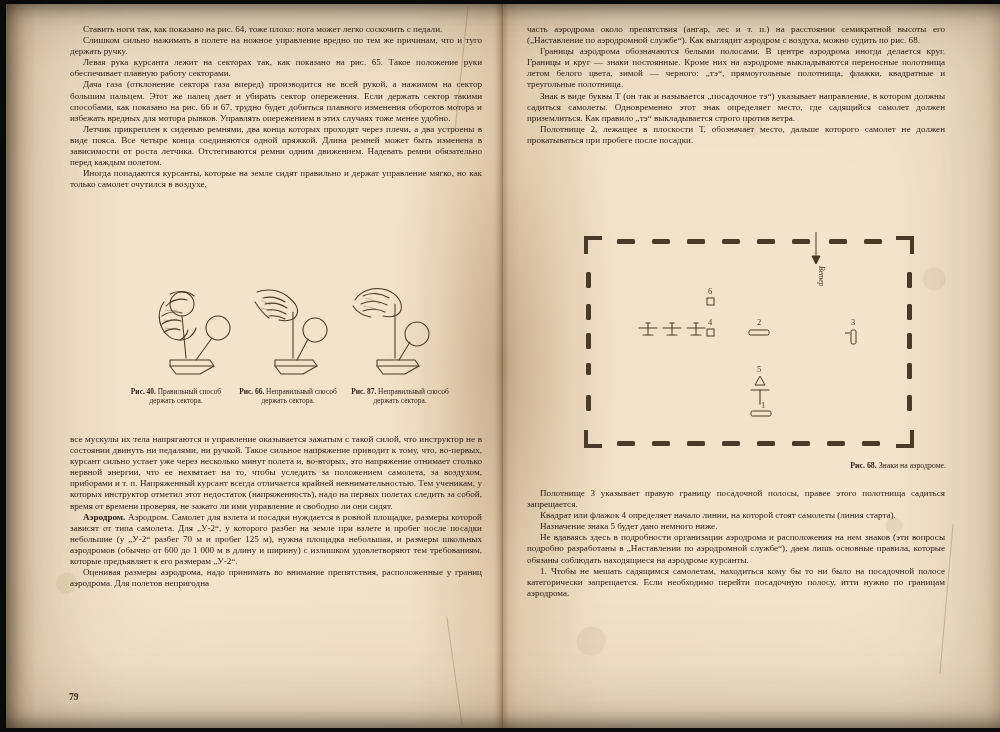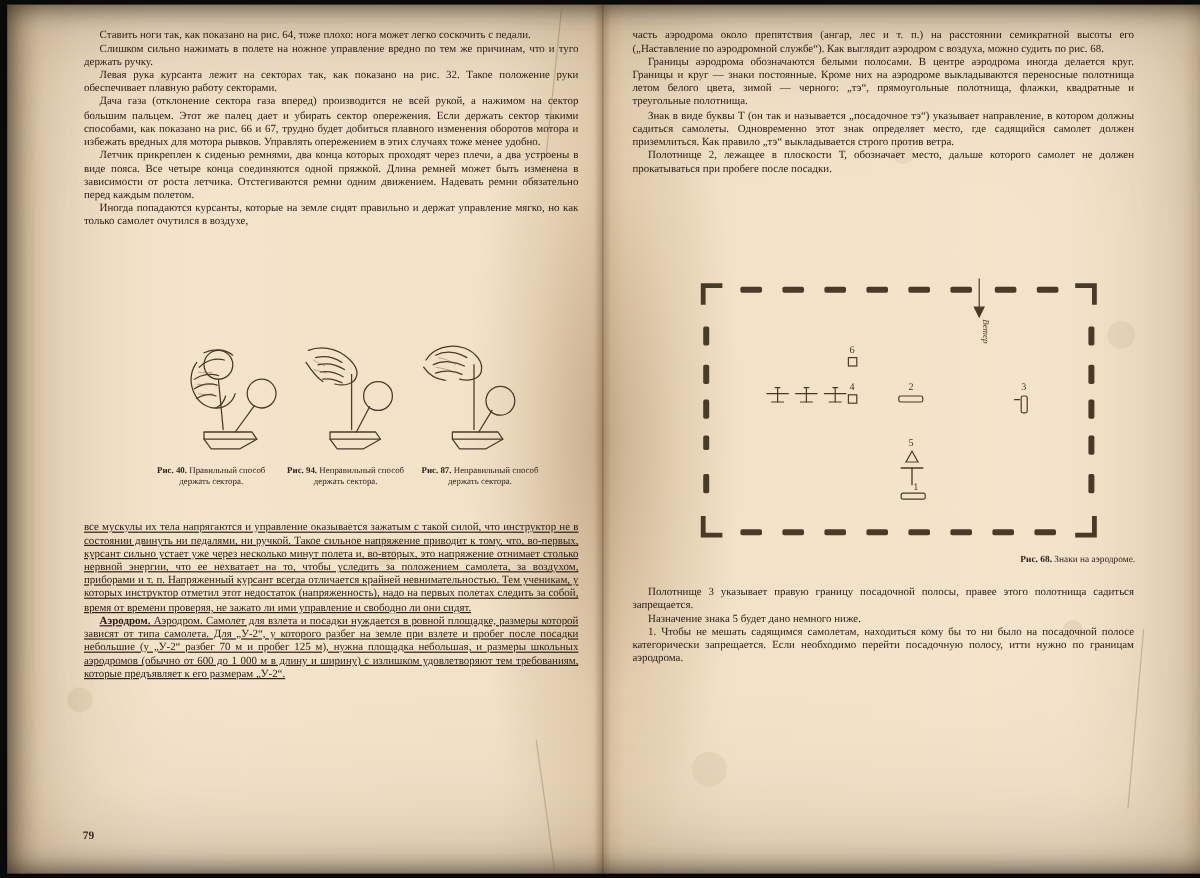--- a/index.html
+++ b/index.html
@@ -53,21 +53,21 @@
     font-size:9.1px;
     line-height:11.1px;
     text-align:justify;
     font-family:"Liberation Serif", serif;
   }
   .col p{margin:0 0 0 0;text-indent:13px;}
   .col p.noind{text-indent:0;}
   .col b{font-weight:bold;}
 
   .lcol-top{left:64px;top:20px;width:412px;}
-  .lcol-bot{left:64px;top:430px;width:412px;text-decoration:underline;}
+  .lcol-bot{left:64px;top:430px;width:412px;}
   .rcol-top{left:27px;top:20px;width:418px;}
   .rcol-bot{left:27px;top:484px;width:418px;}
 
   .pgnum{
     position:absolute;font-size:9.5px;color:#3a2c1f;font-weight:bold;
     font-family:"Liberation Serif", serif;
   }
   .pgnum-l{left:63px;top:688px;}
 
   
@@ -108,21 +108,21 @@
     <div class="crease" style="left:448px;top:612px;width:1px;height:110px;transform:rotate(-8deg);"></div>
     <div class="crease" style="left:940px;top:520px;width:1px;height:150px;transform:rotate(5deg);"></div>
 
     <div class="gutter"></div>
 
     <div class="page page-left">
 
       <div class="col lcol-top">
         <p>Ставить ноги так, как показано на рис. 64, тоже плохо: нога может легко соскочить с педали.</p>
         <p>Слишком сильно нажимать в полете на ножное управление вредно по тем же причинам, что и туго держать ручку.</p>
-        <p>Левая рука курсанта лежит на секторах так, как показано на рис. 32. Такое положение руки обеспечивает плавную работу секторами.</p>
+        <p>Левая рука курсанта лежит на секторах так, как показано на рис. 65. Такое положение руки обеспечивает плавную работу секторами.</p>
         <p>Дача газа (отклонение сектора газа вперед) производится не всей рукой, а нажимом на сектор большим пальцем. Этот же палец дает и убирать сектор опережения. Если держать сектор такими способами, как показано на рис. 66 и 67, трудно будет добиться плавного изменения оборотов мотора и избежать вредных для мотора рывков. Управлять опережением в этих случаях тоже менее удобно.</p>
         <p>Летчик прикреплен к сиденью ремнями, два конца которых проходят через плечи, а два устроены в виде пояса. Все четыре конца соединяются одной пряжкой. Длина ремней может быть изменена в зависимости от роста летчика. Отстегиваются ремни одним движением. Надевать ремни обязательно перед каждым полетом.</p>
         <p>Иногда попадаются курсанты, которые на земле сидят правильно и держат управление мягко, но как только самолет очутился в воздухе,</p>
       </div>
 
       <div class="hands">
 
         <div class="hand" style="left:0px;">
           <svg width="95" height="98" viewBox="0 0 95 98">
             <g class="ink" stroke-width="1.05" stroke-linecap="round" stroke-linejoin="round">
@@ -197,49 +197,52 @@
           </svg>
         </div>
       </div>
 
       <div class="caps">
         <div class="cap">
           <b>Рис. 40.</b>
           <span>Правильный способ держать сектора.</span>
         </div>
         <div class="cap">
-          <b>Рис. 94.</b>
+          <b>Рис. 66.</b>
           <span>Неправильный способ держать сектора.</span>
         </div>
         <div class="cap">
           <b>Рис. 87.</b>
           <span>Неправильный способ держать сектора.</span>
         </div>
       </div>
 
       <div class="col lcol-bot">
         <p class="noind">все мускулы их тела напрягаются и управление оказывается зажатым с такой силой, что инструктор не в состоянии двинуть ни педалями, ни ручкой. Такое сильное напряжение приводит к тому, что, во-первых, курсант сильно устает уже через несколько минут полета и, во-вторых, это напряжение отнимает столько нервной энергии, что ее нехватает на то, чтобы уследить за положением самолета, за воздухом, приборами и т. п. Напряженный курсант всегда отличается крайней невнимательностью. Тем ученикам, у которых инструктор отметил этот недостаток (напряженность), надо на первых полетах следить за собой, время от времени проверяя, не зажато ли ими управление и свободно ли они сидят.</p>
         <p><b>Аэродром.</b><span> </span><span>Аэродром. Самолет для взлета и посадки нуждается в ровной площадке, размеры которой зависят от типа самолета. Для „У-2“, у которого разбег на земле при взлете и пробег после посадки небольшие (у „У-2“ разбег 70 м и пробег 125 м), нужна площадка небольшая, и размеры школьных аэродромов (обычно от 600 до 1 000 м в длину и ширину) с излишком удовлетворяют тем требованиям, которые предъявляет к его размерам „У-2“.</span></p>
+        <p>Оценивая размеры аэродрома, надо принимать во внимание препятствия, расположенные у границ аэродрома. Для полетов непригодна</p>
       </div>
 
       <div class="pgnum pgnum-l">79</div>
     </div>
 
     <div class="page page-right">
 
       <div class="col rcol-top">
         <p class="noind">часть аэродрома около препятствия (ангар, лес и т. п.) на расстоянии семикратной высоты его („Наставление по аэродромной службе“). Как выглядит аэродром с воздуха, можно судить по рис. 68.</p>
         <p>Границы аэродрома обозначаются белыми полосами. В центре аэродрома иногда делается круг. Границы и круг — знаки постоянные. Кроме них на аэродроме выкладываются переносные полотнища летом белого цвета, зимой — черного: „тэ“, прямоугольные полотнища, флажки, квадратные и треугольные полотнища.</p>
         <p>Знак в виде буквы Т (он так и называется „посадочное тэ“) указывает направление, в котором должны садиться самолеты. Одновременно этот знак определяет место, где садящийся самолет должен приземлиться. Как правило „тэ“ выкладывается строго против ветра.</p>
         <p>Полотнище 2, лежащее в плоскости Т, обозначает место, дальше которого самолет не должен прокатываться при пробеге после посадки.</p>
       </div>
 
       <div class="col rcol-bot">
         <p>Полотнище 3 указывает правую границу посадочной полосы, правее этого полотнища садиться запрещается.</p>
+        <p>Квадрат или флажок 4 определяет начало линии, на которой стоят самолеты (линия старта).</p>
         <p>Назначение знака 5 будет дано немного ниже.</p>
+        <p>Не вдаваясь здесь в подробности организации аэродрома и расположения на нем знаков (эти вопросы подробно разработаны в „Наставлении по аэродромной службе“), даем лишь основные правила, которые обязаны соблюдать находящиеся на аэродроме курсанты.</p>
         <p>1. Чтобы не мешать садящимся самолетам, находиться кому бы то ни было на посадочной полосе категорически запрещается. Если необходимо перейти посадочную полосу, итти нужно по границам аэродрома.</p>
       </div>
 
     </div>
 
     <div class="fig68">
       <svg width="395" height="222" viewBox="0 0 395 222">
         <g class="inkf">
 
           <path d="M33 4 h18 v4 h-14 v14 h-4 z"></path>

